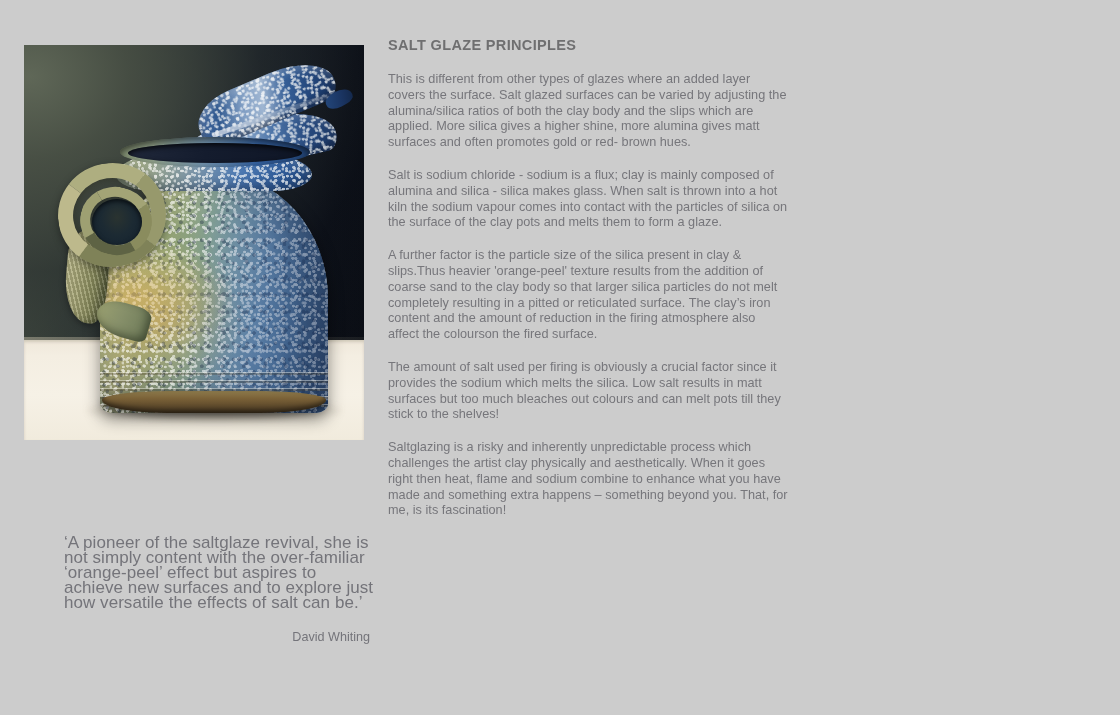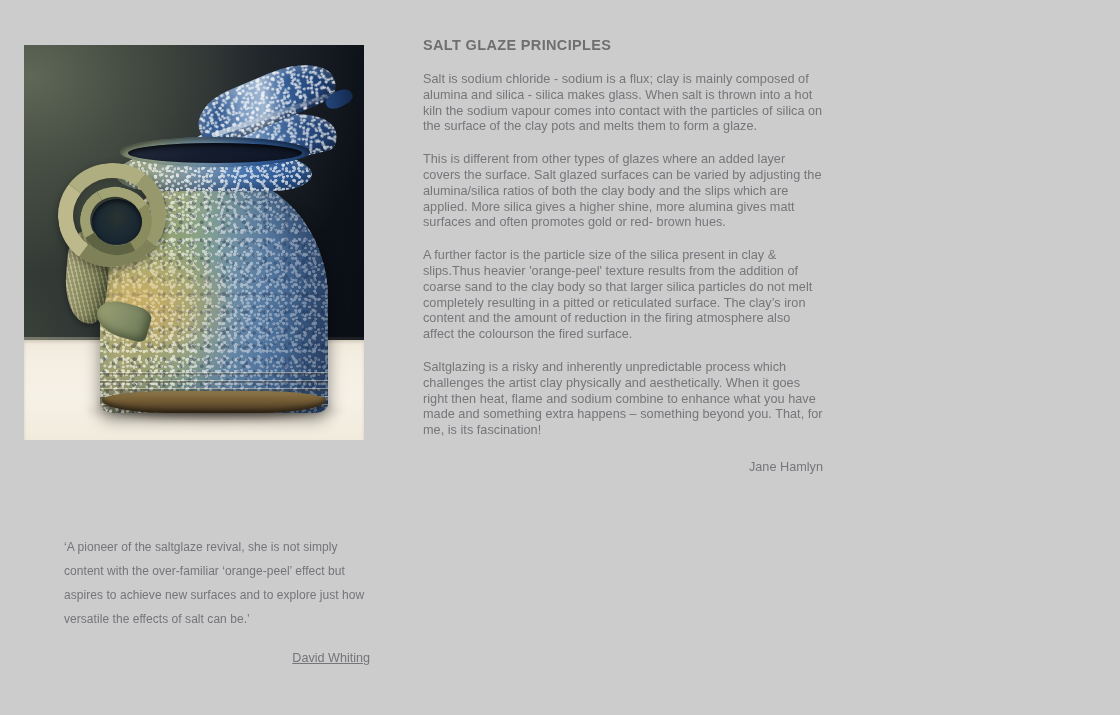--- a/index.html
+++ b/index.html
@@ -358,40 +358,39 @@
   }
 
   
   .quote-block {
     position: absolute;
     left: 40px;
     top: 490px;
     width: 310px;
   }
   .quote-text {
-    font-size: 12px;
-    line-height: 24px;
+    font-size: 17px;
+    line-height: 15px;
     color: #74747a;
     margin: 0;
     letter-spacing: 0.05px;
   }
   .quote-attrib {
     margin: 18px 0 0 0;
     font-size: 12.6px;
     line-height: 18px;
     color: #74747a;
     text-align: right;
     padding-right: 4px;
-    text-decoration: underline;
   }
 
   
   .right-col {
     position: absolute;
-    left: 423px;
+    left: 388px;
     top: 36px;
     width: 400px;
   }
   .section-title {
     margin: 0 0 18px 0;
     font-size: 14.5px;
     line-height: 18px;
     font-weight: bold;
     letter-spacing: 0.35px;
     color: #6f6f70;
@@ -472,22 +471,22 @@
       <p class="quote-text">‘A pioneer of the saltglaze revival, she is not simply content with the over-familiar ‘orange-peel’ effect but aspires to achieve new surfaces and to explore just how versatile the effects of salt can be.’</p>
       <p class="quote-attrib">David Whiting</p>
     </div>
 
   </div>
 
   <div class="right-col">
 
     <h1 class="section-title">SALT GLAZE PRINCIPLES</h1>
 
+    <p class="body-p">This is different from other types of glazes where an added layer covers the surface. Salt glazed surfaces can be varied by adjusting the alumina/silica ratios of both the clay body and the slips which are applied. More silica gives a higher shine, more alumina gives matt surfaces and often promotes gold or red- brown hues.</p>
     <p class="body-p">Salt is sodium chloride - sodium is a flux; clay is mainly composed of alumina and silica - silica makes glass. When salt is thrown into a hot kiln the sodium vapour comes into contact with the particles of silica on the surface of the clay pots and melts them to form a glaze.</p>
-    <p class="body-p">This is different from other types of glazes where an added layer covers the surface. Salt glazed surfaces can be varied by adjusting the alumina/silica ratios of both the clay body and the slips which are applied. More silica gives a higher shine, more alumina gives matt surfaces and often promotes gold or red- brown hues.</p>
     <p class="body-p">A further factor is the particle size of the silica present in clay &amp; slips.Thus heavier 'orange-peel' texture results from the addition of coarse sand to the clay body so that larger silica particles do not melt completely resulting in a pitted or reticulated surface. The clay’s iron content and the amount of reduction in the firing atmosphere also affect the colourson the fired surface.</p>
+    <p class="body-p">The amount of salt used per firing is obviously a crucial factor since it provides the sodium which melts the silica. Low salt results in matt surfaces but too much bleaches out colours and can melt pots till they stick to the shelves!</p>
     <p class="body-p">Saltglazing is a risky and inherently unpredictable process which challenges the artist clay physically and aesthetically. When it goes right then heat, flame and sodium combine to enhance what you have made and something extra happens – something beyond you. That, for me, is its fascination!</p>
 
-    <p class="author-attrib">Jane Hamlyn</p>
 
   </div>
 
 </div>
 
 </body></html>

